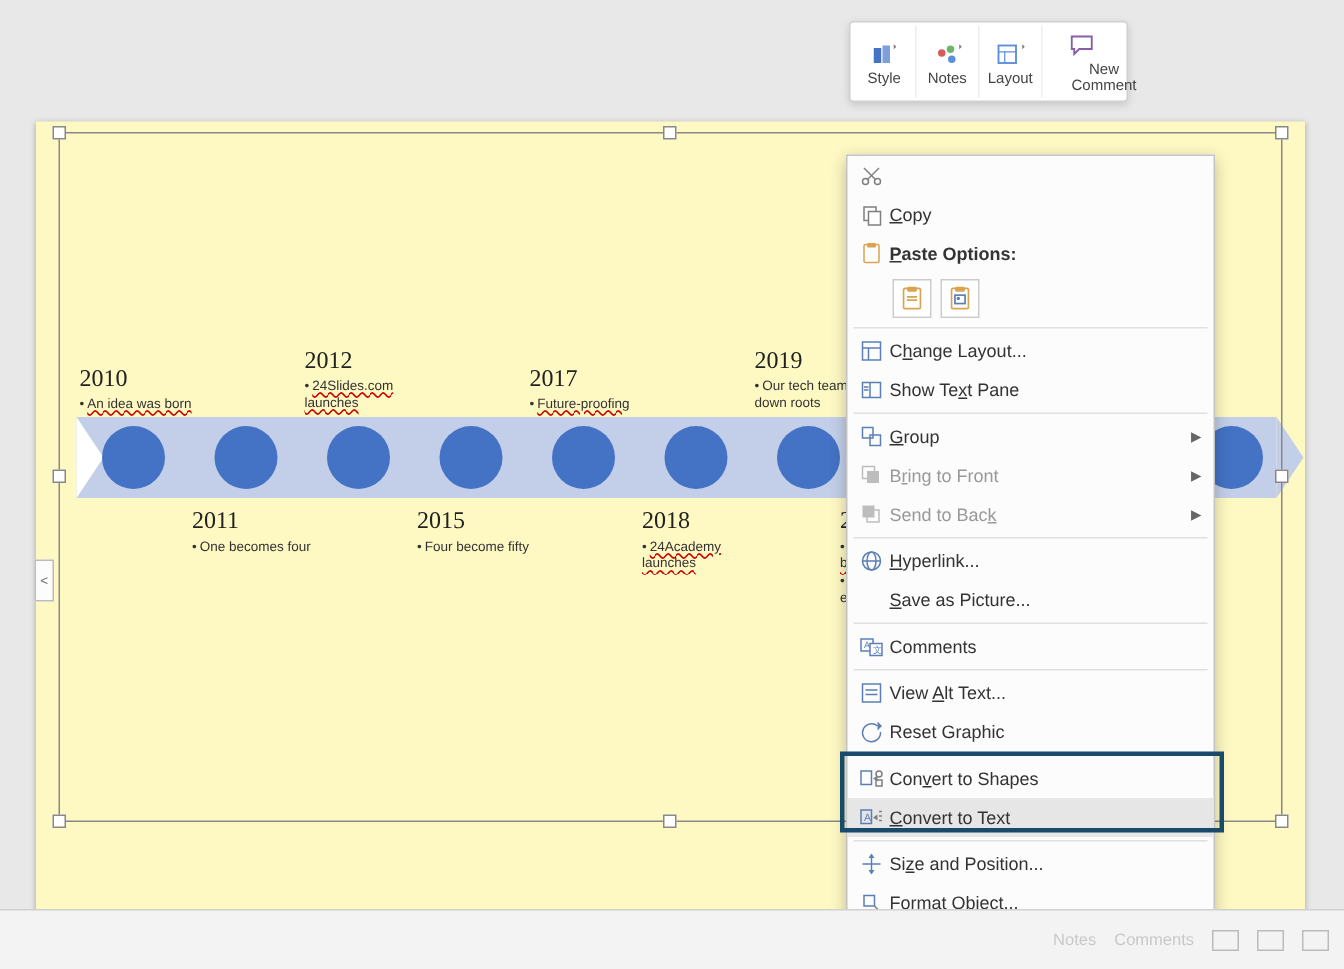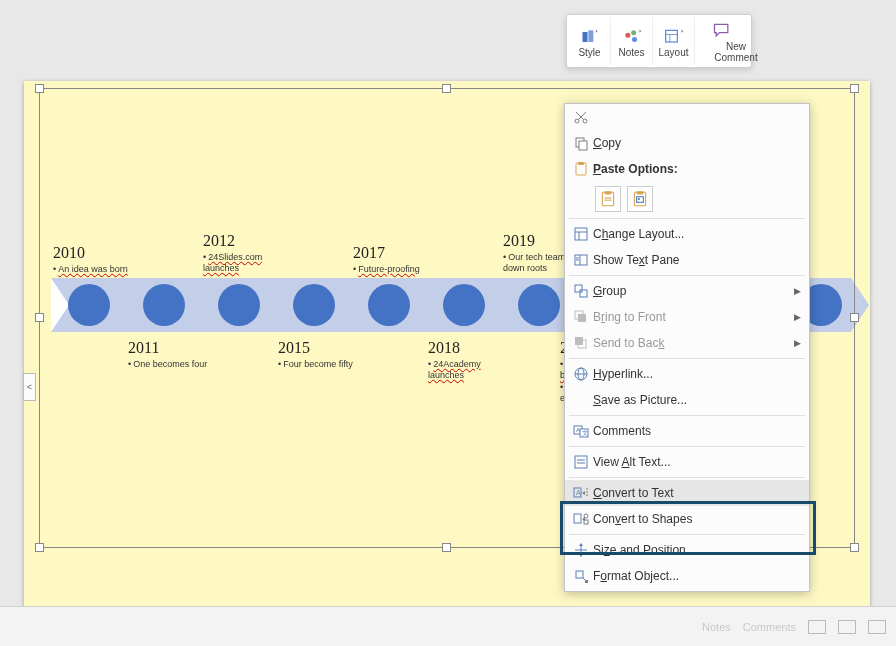--- a/index.html
+++ b/index.html
@@ -395,44 +395,53 @@
       <div class="row">
         <div class="ic">
           <svg width="16" height="16" viewBox="0 0 16 16">
             <rect x="2" y="2" width="12" height="12" fill="none" stroke="#5b7fb5"></rect>
             <line x1="4" y1="6" x2="12" y2="6" stroke="#5b7fb5"></line>
             <line x1="4" y1="9" x2="12" y2="9" stroke="#5b7fb5"></line>
           </svg>
         </div>
         <div class="lbl"><span>View <u class="acc">A</u>lt Text...</span></div>
       </div>
-      <div class="sep"></div>
+      <div class="row">
+        <div class="ic">
+          <svg width="16" height="16" viewBox="0 0 16 16">
+            <path d="M12 4a6 6 0 1 0 2 4" fill="none" stroke="#5b7fb5"></path>
+            <polygon points="12,1 12,7 15,4" fill="#5b7fb5"></polygon>
+          </svg>
+        </div>
+        <div class="lbl">Reset Graphic</div>
+      </div>
+      <div class="sep"></div>
+      <div class="row">
+        <div class="ic">
+          <svg width="16" height="16" viewBox="0 0 16 16">
+            <rect x="1" y="3" width="7" height="9" fill="none" stroke="#5b7fb5"></rect>
+            <polygon points="9,8 12,6 12,10" fill="#7f7f7f"></polygon>
+            <circle cx="13" cy="5" r="2" fill="none" stroke="#7f7f7f"></circle>
+            <rect x="11" y="9" width="4" height="4" fill="none" stroke="#7f7f7f"></rect>
+          </svg>
+        </div>
+        <div class="lbl"><span>Con<u class="acc">v</u>ert to Shapes</span></div>
+      </div>
       <div class="row hl">
         <div class="ic">
           <svg width="16" height="16" viewBox="0 0 16 16">
             <rect x="1" y="3" width="7" height="9" fill="none" stroke="#5b7fb5"></rect>
             <text x="3" y="10" font-size="7" fill="#5b7fb5">A</text>
             <polygon points="9,8 12,6 12,10" fill="#7f7f7f"></polygon>
             <line x1="13" y1="4" x2="15" y2="4" stroke="#7f7f7f"></line>
             <line x1="13" y1="7" x2="15" y2="7" stroke="#7f7f7f"></line>
             <line x1="13" y1="10" x2="15" y2="10" stroke="#7f7f7f"></line>
           </svg>
         </div>
         <div class="lbl"><span><u class="acc">C</u>onvert to Text</span></div>
-      </div>
-      <div class="row">
-        <div class="ic">
-          <svg width="16" height="16" viewBox="0 0 16 16">
-            <rect x="1" y="3" width="7" height="9" fill="none" stroke="#5b7fb5"></rect>
-            <polygon points="9,8 12,6 12,10" fill="#7f7f7f"></polygon>
-            <circle cx="13" cy="5" r="2" fill="none" stroke="#7f7f7f"></circle>
-            <rect x="11" y="9" width="4" height="4" fill="none" stroke="#7f7f7f"></rect>
-          </svg>
-        </div>
-        <div class="lbl"><span>Con<u class="acc">v</u>ert to Shapes</span></div>
       </div>
       <div class="sep"></div>
       <div class="row">
         <div class="ic">
           <svg width="16" height="16" viewBox="0 0 16 16">
             <line x1="8" y1="2" x2="8" y2="14" stroke="#5b7fb5"></line>
             <line x1="2" y1="8" x2="14" y2="8" stroke="#5b7fb5"></line>
             <polygon points="8,1 6,4 10,4" fill="#5b7fb5"></polygon>
             <polygon points="8,15 6,12 10,12" fill="#5b7fb5"></polygon>
           </svg>

